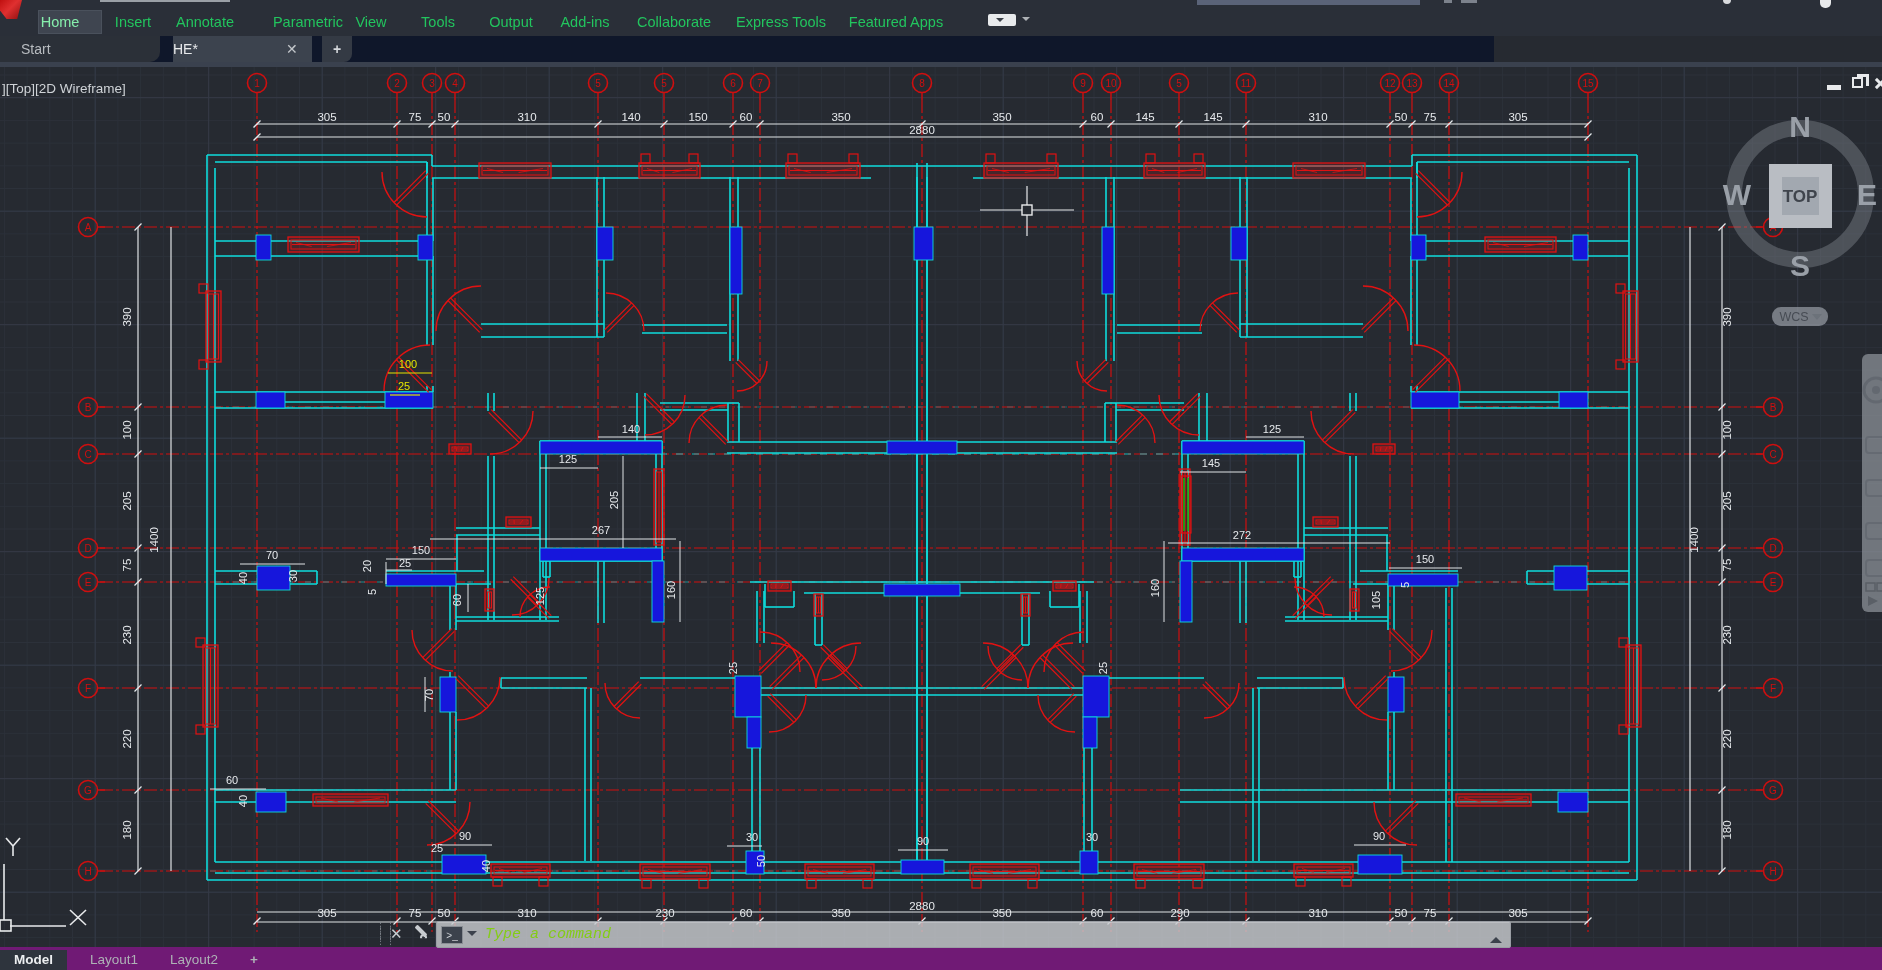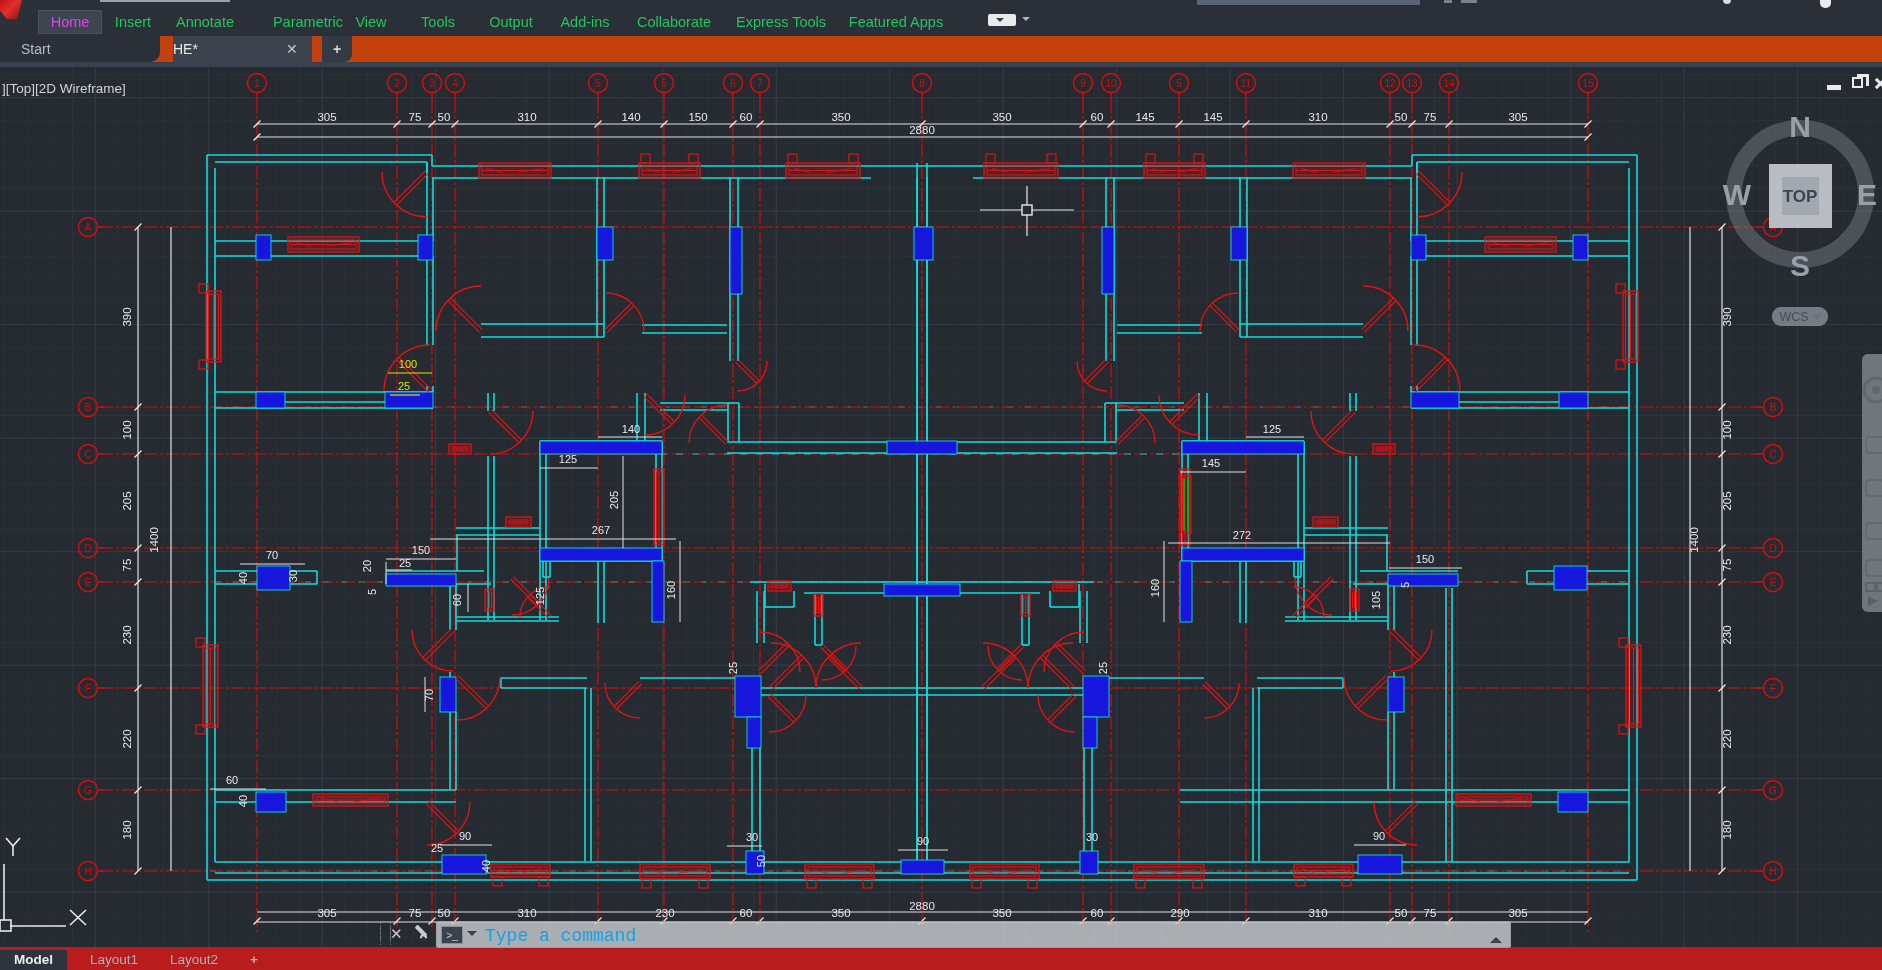--- a/index.html
+++ b/index.html
@@ -1,21 +1,21 @@
 <!DOCTYPE html>
 <html><head><meta charset="utf-8"><style>
 *{margin:0;padding:0;box-sizing:border-box}
 body{width:1882px;height:970px;overflow:hidden;background:#262a31;font-family:"Liberation Sans", sans-serif;position:relative}
 .menubar{position:absolute;left:0;top:0;width:1882px;height:36px;background:#2a2f38}
 .menubar .item{position:absolute;top:14px;font-size:14.5px;color:#22c55e;transform:translateX(-50%);white-space:nowrap}
 .homebox{position:absolute;left:38px;top:10px;width:64px;height:24px;background:#3f4550;border:1px solid #4a515c}
-.tabsrow{position:absolute;left:0;top:36px;width:1882px;height:26px;background:#c2410c}
+.tabsrow{position:absolute;left:0;top:36px;width:1494px;height:26px;background:#0f172a}
 .ftab{position:absolute;top:0;height:26px;font-size:14px;color:#b8bcc0;line-height:26px}
 .strip{position:absolute;left:0;top:62px;width:1882px;height:5px;background:#3a414e}
-.statusbar{position:absolute;left:0;top:947px;width:1882px;height:23px;background:#b91c1c}
+.statusbar{position:absolute;left:0;top:947px;width:1882px;height:23px;background:#701a75}
 .stab{position:absolute;top:3px;height:20px;line-height:20px;font-size:13.5px;color:#aeb2b6;padding:0 14px}
 svg{position:absolute;left:0;top:66px}
 .vplabel{position:absolute;left:2px;top:81px;font-size:13.5px;color:#cfd3d7;z-index:5}
 .wctrl{position:absolute;z-index:5}
 .cmdbar{position:absolute;left:376px;top:921px;height:27px;z-index:6}
 </style></head><body>
 <svg width="1882" height="904" viewBox="0 0 1882 904">
     <rect x="0" y="0" width="1882" height="904" fill="#262a31"></rect>
 <path d="M4.4 0V904 M27.1 0V904 M49.8 0V904 M72.5 0V904 M95.2 0V904 M117.9 0V904 M140.6 0V904 M163.3 0V904 M186.0 0V904 M208.7 0V904 M231.4 0V904 M254.1 0V904 M276.8 0V904 M299.5 0V904 M322.2 0V904 M344.9 0V904 M367.6 0V904 M390.3 0V904 M413.0 0V904 M435.7 0V904 M458.4 0V904 M481.1 0V904 M503.8 0V904 M526.5 0V904 M549.2 0V904 M571.9 0V904 M594.6 0V904 M617.3 0V904 M640.0 0V904 M662.7 0V904 M685.4 0V904 M708.1 0V904 M730.8 0V904 M753.5 0V904 M776.2 0V904 M798.9 0V904 M821.6 0V904 M844.3 0V904 M867.0 0V904 M889.7 0V904 M912.4 0V904 M935.1 0V904 M957.8 0V904 M980.5 0V904 M1003.2 0V904 M1025.9 0V904 M1048.6 0V904 M1071.3 0V904 M1094.0 0V904 M1116.7 0V904 M1139.4 0V904 M1162.1 0V904 M1184.8 0V904 M1207.5 0V904 M1230.2 0V904 M1252.9 0V904 M1275.6 0V904 M1298.3 0V904 M1321.0 0V904 M1343.7 0V904 M1366.4 0V904 M1389.1 0V904 M1411.8 0V904 M1434.5 0V904 M1457.2 0V904 M1479.9 0V904 M1502.6 0V904 M1525.3 0V904 M1548.0 0V904 M1570.7 0V904 M1593.4 0V904 M1616.1 0V904 M1638.8 0V904 M1661.5 0V904 M1684.2 0V904 M1706.9 0V904 M1729.6 0V904 M1752.3 0V904 M1775.0 0V904 M1797.7 0V904 M1820.4 0V904 M1843.1 0V904 M1865.8 0V904 M0 9.0H1882 M0 31.7H1882 M0 54.4H1882 M0 77.1H1882 M0 99.8H1882 M0 122.5H1882 M0 145.2H1882 M0 167.9H1882 M0 190.6H1882 M0 213.3H1882 M0 236.0H1882 M0 258.7H1882 M0 281.4H1882 M0 304.1H1882 M0 326.8H1882 M0 349.5H1882 M0 372.2H1882 M0 394.9H1882 M0 417.6H1882 M0 440.3H1882 M0 463.0H1882 M0 485.7H1882 M0 508.4H1882 M0 531.1H1882 M0 553.8H1882 M0 576.5H1882 M0 599.2H1882 M0 621.9H1882 M0 644.6H1882 M0 667.3H1882 M0 690.0H1882 M0 712.7H1882 M0 735.4H1882 M0 758.1H1882 M0 780.8H1882 M0 803.5H1882 M0 826.2H1882 M0 848.9H1882 M0 871.6H1882 M0 894.3H1882" stroke="#2c313a" stroke-width="1" fill="none"></path>
 <path d="M95.2 0V904 M208.7 0V904 M322.2 0V904 M435.7 0V904 M549.2 0V904 M662.7 0V904 M776.2 0V904 M889.7 0V904 M1003.2 0V904 M1116.7 0V904 M1230.2 0V904 M1343.7 0V904 M1457.2 0V904 M1570.7 0V904 M1684.2 0V904 M1797.7 0V904 M0 31.7H1882 M0 145.2H1882 M0 258.7H1882 M0 372.2H1882 M0 485.7H1882 M0 599.2H1882 M0 712.7H1882 M0 826.2H1882" stroke="#353b47" stroke-width="1" fill="none"></path>
@@ -868,21 +868,21 @@
 <line x1="13.0" y1="780.0" x2="6.0" y2="772.0" stroke="#e8eaec" stroke-width="1.6"></line>
 <line x1="13.0" y1="780.0" x2="20.0" y2="772.0" stroke="#e8eaec" stroke-width="1.6"></line>
 <line x1="70.0" y1="844.0" x2="86.0" y2="859.0" stroke="#e8eaec" stroke-width="1.6"></line>
 <line x1="86.0" y1="844.0" x2="70.0" y2="859.0" stroke="#e8eaec" stroke-width="1.6"></line>
   </svg>
 
 <div class="menubar">
  <div style="position:absolute;left:0;top:0;width:22px;height:19px;background:linear-gradient(135deg,#c01010 0%,#e03030 45%,#8d0f0f 100%);clip-path:polygon(0 0,100% 0,78% 100%,30% 100%,0 55%)"></div>
  <div style="position:absolute;left:100px;top:0;width:130px;height:2px;background:#9aa0a6"></div>
  <div class="homebox"></div>
- <div class="item" style="left:70px;color:#d946ef">Home</div>
+ <div class="item" style="left:60px;color:#86efac">Home</div>
  <div class="item" style="left:133px">Insert</div>
  <div class="item" style="left:205px">Annotate</div>
  <div class="item" style="left:308px">Parametric</div>
  <div class="item" style="left:371px">View</div>
  <div class="item" style="left:438px">Tools</div>
  <div class="item" style="left:511px">Output</div>
  <div class="item" style="left:585px">Add-ins</div>
  <div class="item" style="left:674px">Collaborate</div>
  <div class="item" style="left:781px">Express Tools</div>
  <div class="item" style="left:896px">Featured Apps</div>
@@ -914,21 +914,21 @@
 <div class="wctrl" style="left:1874px;top:82px;width:13px;height:3px;background:#e8eaec;transform:rotate(-45deg)"></div>
 
 <div class="cmdbar">
  <div style="position:absolute;left:0;top:3px;width:10px;height:22px;color:#8f959c;font-size:9px;line-height:5px;letter-spacing:1px">⋮⋮<br>⋮⋮<br>⋮⋮<br>⋮⋮</div>
  <div style="position:absolute;left:14px;top:4px;color:#c8ccd0;font-size:15px">✕</div>
  <div style="position:absolute;left:38px;top:8px;width:14px;height:4px;background:#c8ccd0;transform:rotate(45deg);border-radius:1px"></div>
  <div style="position:absolute;left:44px;top:13px;width:7px;height:7px;border:2.5px solid #c8ccd0;border-radius:50%;background:transparent;clip-path:polygon(0 0,100% 0,100% 60%,0 60%)"></div>
  <div style="position:absolute;left:60px;top:0;width:1075px;height:27px;background:rgba(200,202,206,0.82);border:1px solid #9a9ea4;border-radius:2px">
    <div style="position:absolute;left:4px;top:4px;width:22px;height:18px;background:#3c424c;border:1px solid #8a8e94;color:#cfd3d7;font-size:10px;text-align:center;line-height:18px">&gt;_</div>
    <div style="position:absolute;left:30px;top:9px;width:0;height:0;border:5px solid transparent;border-top-color:#3c424c"></div>
-   <div style="position:absolute;left:48px;top:4px;font-size:18px;color:#0ea5e9;font-family:'Liberation Mono',monospace">Type  a  command</div>
+   <div style="position:absolute;left:48px;top:4px;font-size:15px;font-style:italic;color:#84cc16;font-family:'Liberation Mono',monospace">Type  a  command</div>
    <div style="position:absolute;right:8px;top:9px;width:0;height:0;border:6px solid transparent;border-bottom-color:#3c424c"></div>
  </div>
 </div>
 
 <div class="statusbar">
  <div class="stab" style="left:0;background:#2e343d;color:#eceef0;font-weight:bold">Model</div>
  <div class="stab" style="left:76px">Layout1</div>
  <div class="stab" style="left:156px">Layout2</div>
  <div class="stab" style="left:236px;font-weight:bold">+</div>
 </div>

